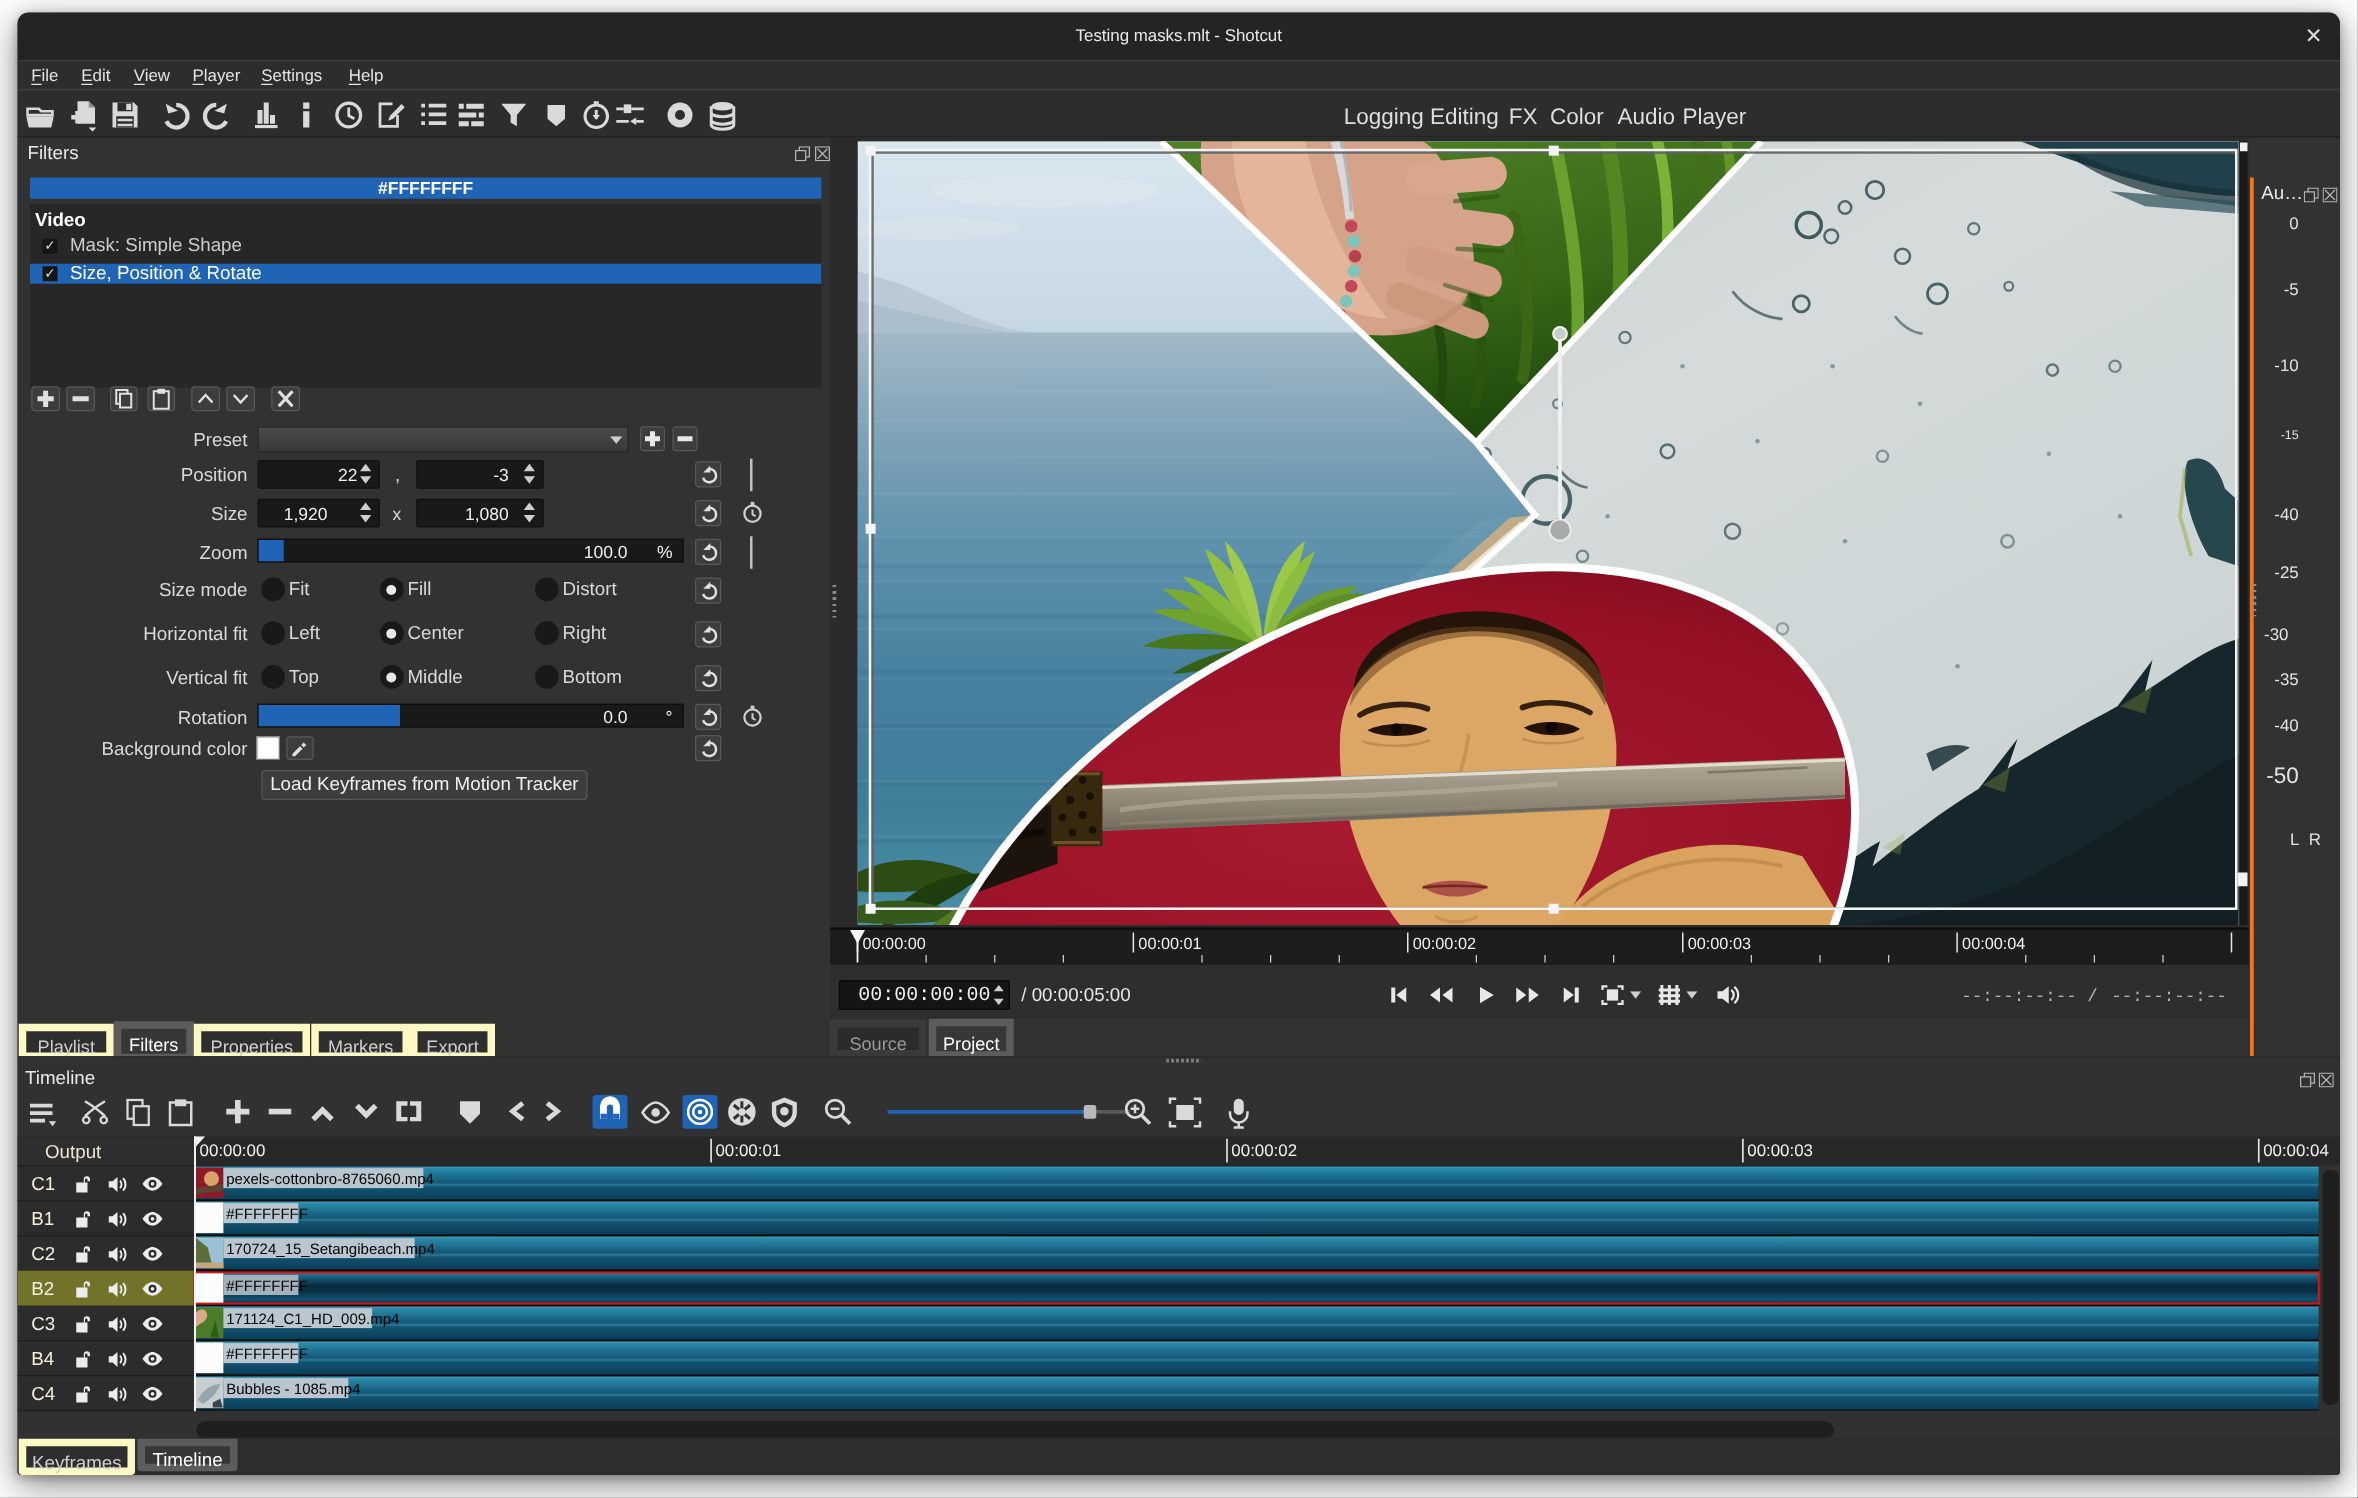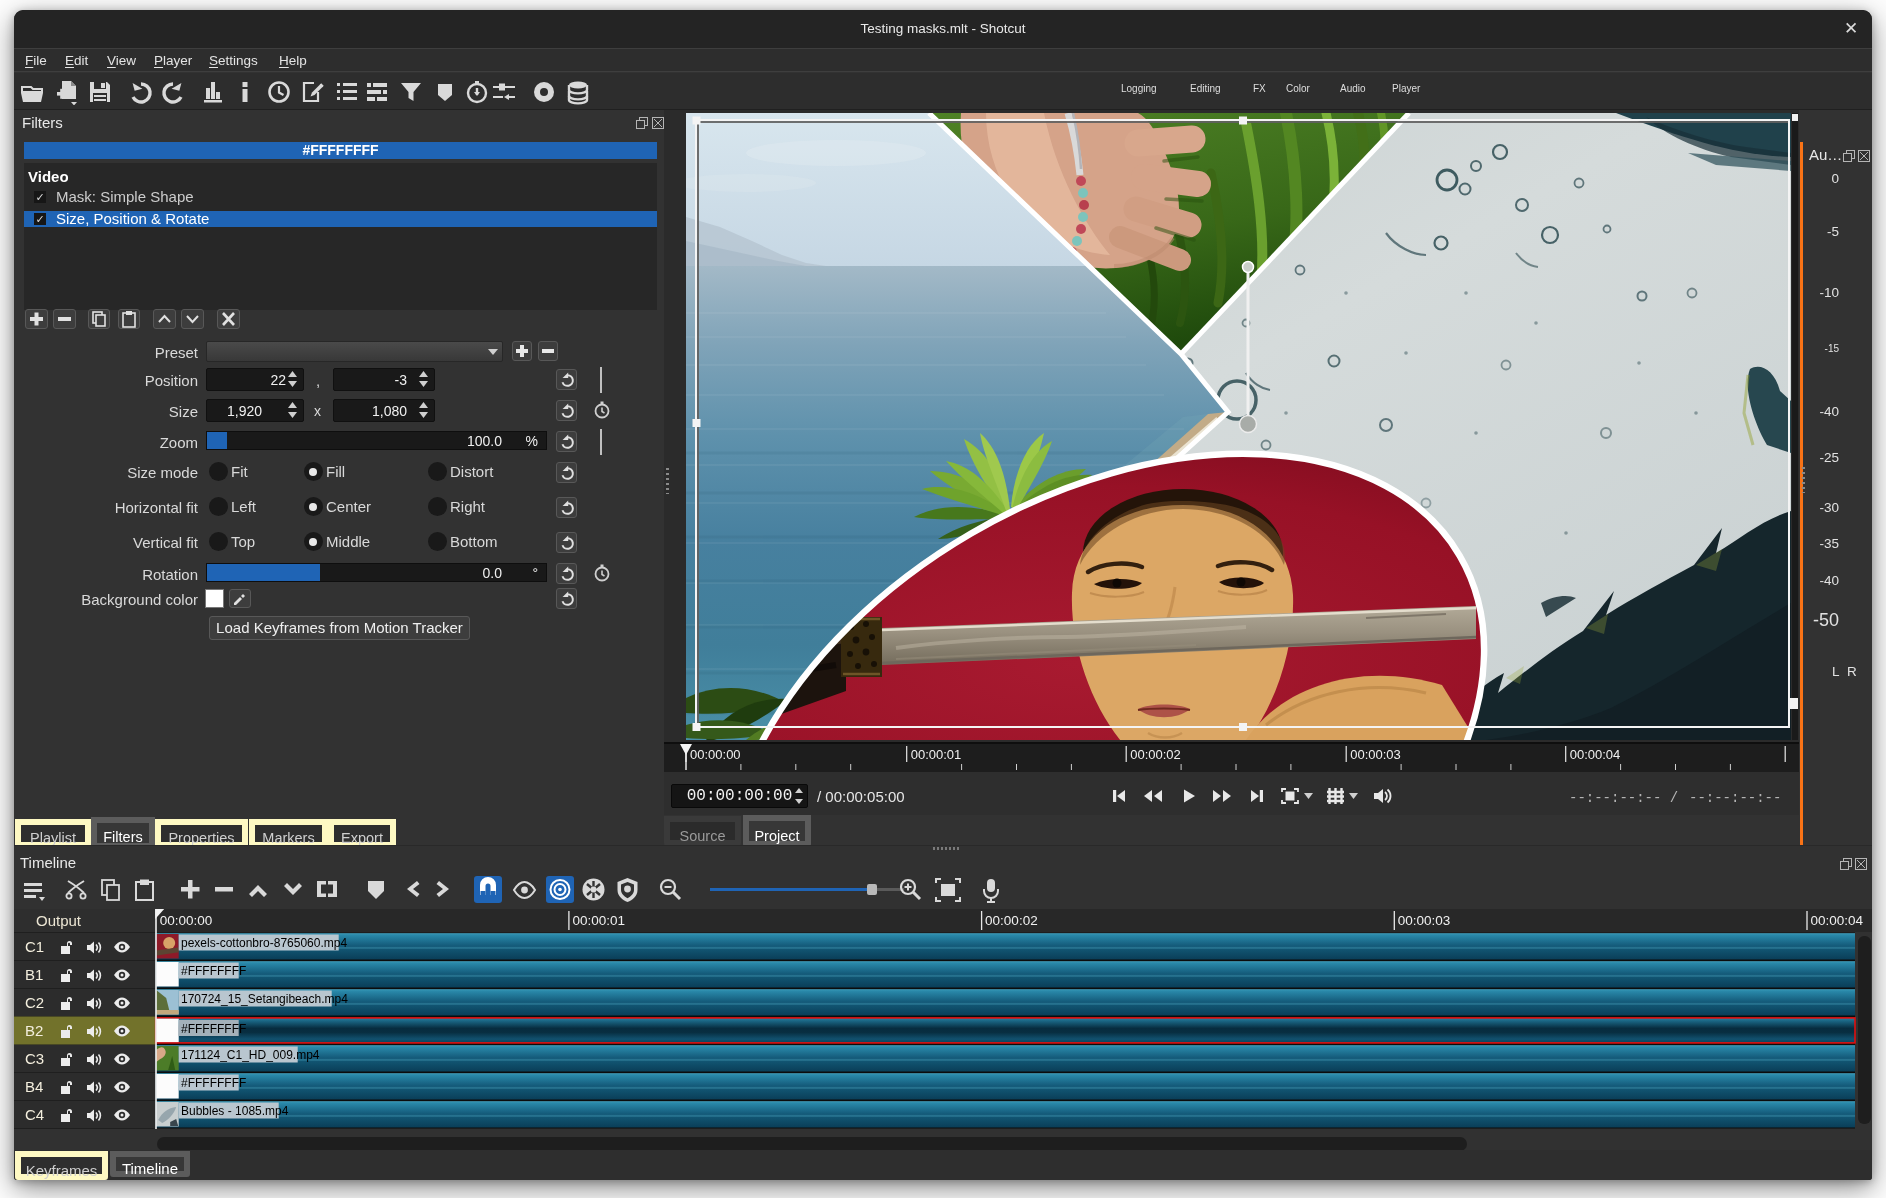--- a/index.html
+++ b/index.html
@@ -17,21 +17,21 @@
   #titlebar .x { position:absolute; right:12px; top:10px; width:18px; height:18px; color:#dadada; font-size:17px; line-height:18px; text-align:center; }
   
   #menubar { position:absolute; left:0; top:38px; width:1858px; height:24px; background:#2d2d2d;
              border-top:1px solid #3e3e3e; border-bottom:1px solid #3e3e3e; font-size:13.5px; }
   #menubar span { position:absolute; top:4px; color:#e4e4e4; }
   #menubar u { text-decoration:underline; text-underline-offset:2px; }
   
   #toolbar { position:absolute; left:0; top:63px; width:1858px; height:37px; background:#2d2d2d;
              border-bottom:1px solid #202020; }
   .tbi { position:absolute; top:6px; width:26px; height:26px; }
-  .tbtxt { position:absolute; top:10px; font-size:10px; color:#dedede;margin-left:46px; }
+  .tbtxt { position:absolute; top:10px; font-size:18px; color:#dedede; }
   
   #filters { position:absolute; left:0; top:100px; width:652px; height:735px; background:#323232; }
   #player  { position:absolute; left:650px; top:100px; width:1135px; height:735px; background:#323232; }
   #audiop  { position:absolute; left:1786px; top:100px; width:72px; height:735px; background:#323232; border-left:3px solid #f97316;margin-top:32px; }
   #timelinep { position:absolute; left:0; top:835px; width:1858px; height:305px; background:#313131; border-top:1px solid #292929; }
   #bottomtabs { position:absolute; left:0; top:1140px; width:1858px; height:30px; background:#2e2e2e; }
   .ptitle { font-size:15px; color:#e8e8e8; }
   
   .btn { position:absolute; background:#3d3d3d; border:1px solid #585858; border-radius:3px; }
   .spin { position:absolute; background:#191919; border:1px solid #101010; border-radius:2px; color:#f0f0f0;
@@ -739,21 +739,21 @@
           <rect x="0.5" y="0.5" width="11" height="11"></rect>
           <path d="M2 2l8 8M10 2l-8 8"></path>
         </g>
       </svg>
     <div class="abs" style="left:0px;top:29px;width:36px;text-align:right;font-size:13.5px;color:#e2e2e2">0</div>
     <div class="abs" style="left:0px;top:82px;width:36px;text-align:right;font-size:13.5px;color:#e2e2e2">-5</div>
     <div class="abs" style="left:0px;top:143px;width:36px;text-align:right;font-size:13.5px;color:#e2e2e2">-10</div>
     <div class="abs" style="left:0px;top:201px;width:36px;text-align:right;font-size:10px;color:#e2e2e2">-15</div>
     <div class="abs" style="left:0px;top:262px;width:36px;text-align:right;font-size:13.5px;color:#e2e2e2">-40</div>
     <div class="abs" style="left:0px;top:308px;width:36px;text-align:right;font-size:13.5px;color:#e2e2e2">-25</div>
-    <div class="abs" style="left:0px;top:358px;width:36px;text-align:right;font-size:13.5px;color:#e2e2e2">-30</div>
+    <div class="abs" style="left:0px;top:358px;width:36px;text-align:center;font-size:13.5px;color:#e2e2e2">-30</div>
     <div class="abs" style="left:0px;top:394px;width:36px;text-align:right;font-size:13.5px;color:#e2e2e2">-35</div>
     <div class="abs" style="left:0px;top:431px;width:36px;text-align:right;font-size:13.5px;color:#e2e2e2">-40</div>
     <div class="abs" style="left:0px;top:468px;width:36px;text-align:right;font-size:18px;color:#e2e2e2">-50</div>
     <div class="abs" style="left:29px;top:522px;font-size:13.5px;color:#e2e2e2">L&nbsp;&nbsp;R</div>
   </div>
   <div id="timelinep">
     <div class="abs" style="left:919px;top:1px;width:28px;height:3px;background:repeating-linear-gradient(90deg,#7a7a7a 0 2px,transparent 2px 4px)"></div>
     <div class="ptitle" style="position:absolute;left:6px;top:8px">Timeline</div>
     <svg class="abs" style="left:1826px;top:12px" width="12" height="12" viewBox="0 0 12 12">
         <g fill="none" stroke="#b5b5b5">

